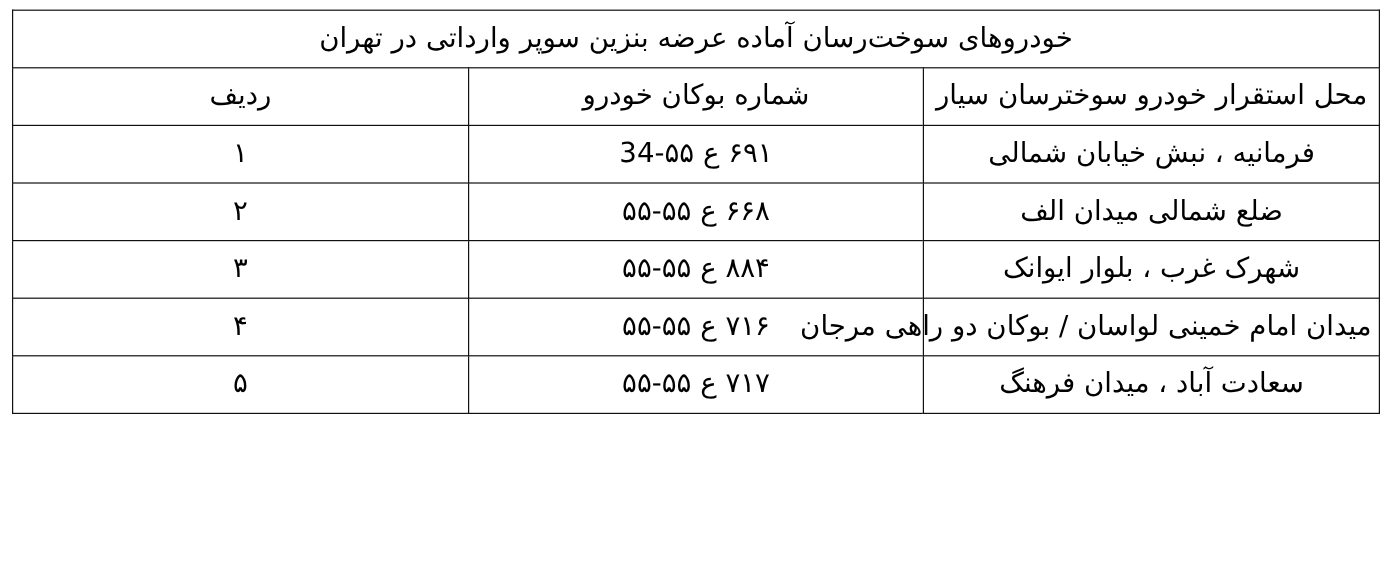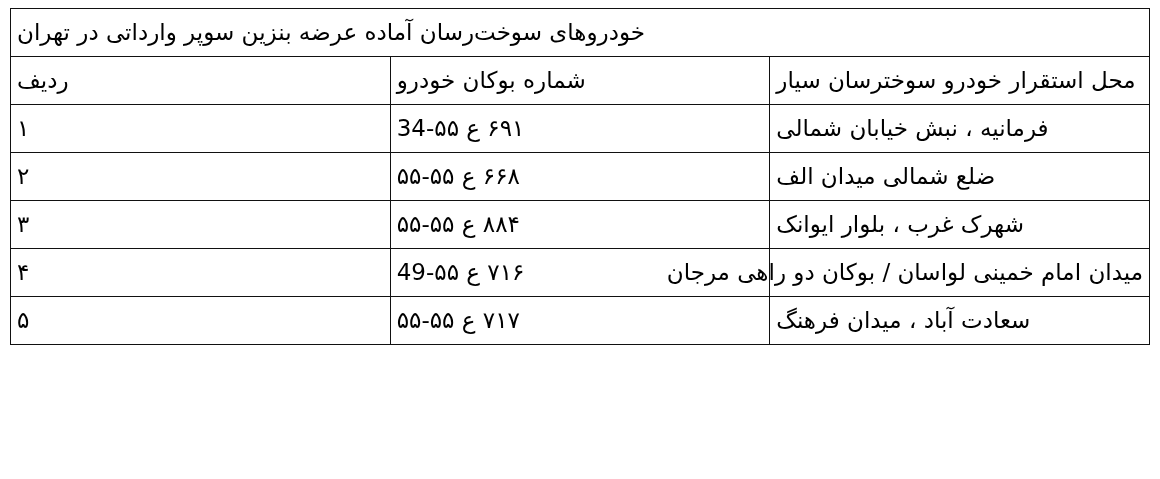--- a/index.html
+++ b/index.html
@@ -23,21 +23,21 @@
   }
   table.fuel-table {
     border-collapse: collapse;
     width: 1140px;
     margin: 0 auto;
     table-layout: fixed;
     direction: rtl;
   }
   table.fuel-table td {
     border: 1px solid #111111;
-    text-align: left;
+    text-align: center;
     vertical-align: middle;
     font-size: 23px;
     line-height: 1.35;
     padding: 8px 6px;
     white-space: nowrap;
   }
   .title-cell {
     font-size: 24px;
     padding: 14px 6px 16px 6px;
     letter-spacing: 0;
@@ -81,21 +81,21 @@
       </tr>
 
       <tr>
         <td class="loc-cell">شهرک غرب ، بلوار ایوانک</td>
         <td class="plate-cell">۸۸۴ ع ۵۵-۵۵</td>
         <td class="row-cell">۳</td>
       </tr>
 
       <tr>
         <td class="loc-cell">میدان امام خمینی لواسان / بوکان دو راهی مرجان</td>
-        <td class="plate-cell">۷۱۶ ع ۵۵-49</td>
+        <td class="plate-cell">۷۱۶ ع ۵۵-۵۵</td>
         <td class="row-cell">۴</td>
       </tr>
 
       <tr>
         <td class="loc-cell">سعادت آباد ، میدان فرهنگ</td>
         <td class="plate-cell">۷۱۷ ع ۵۵-۵۵</td>
         <td class="row-cell">۵</td>
       </tr>
     </tbody>
   </table>

